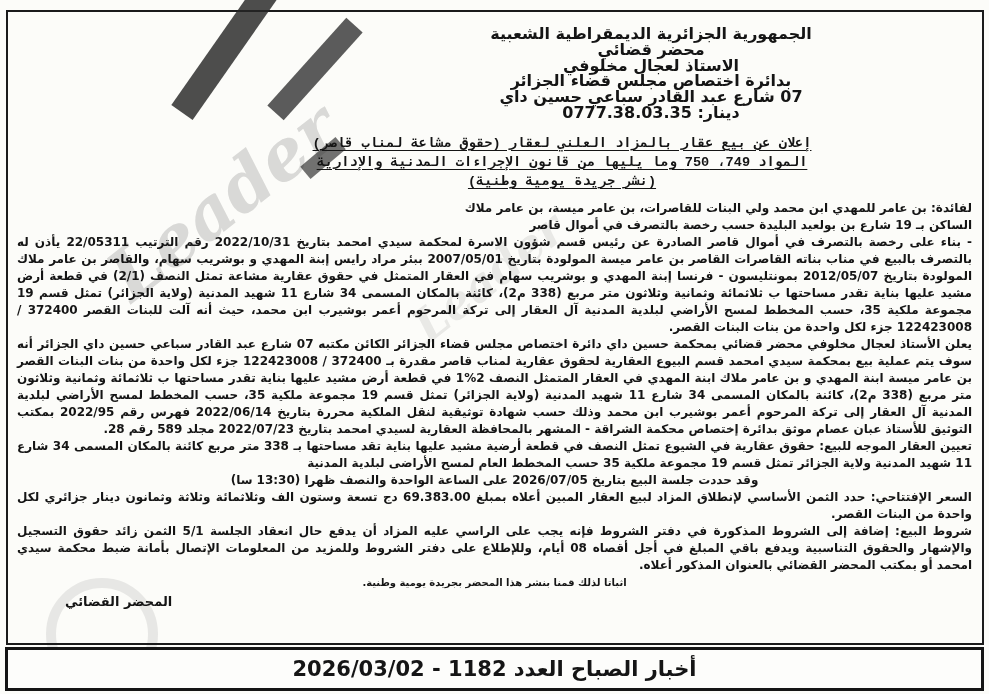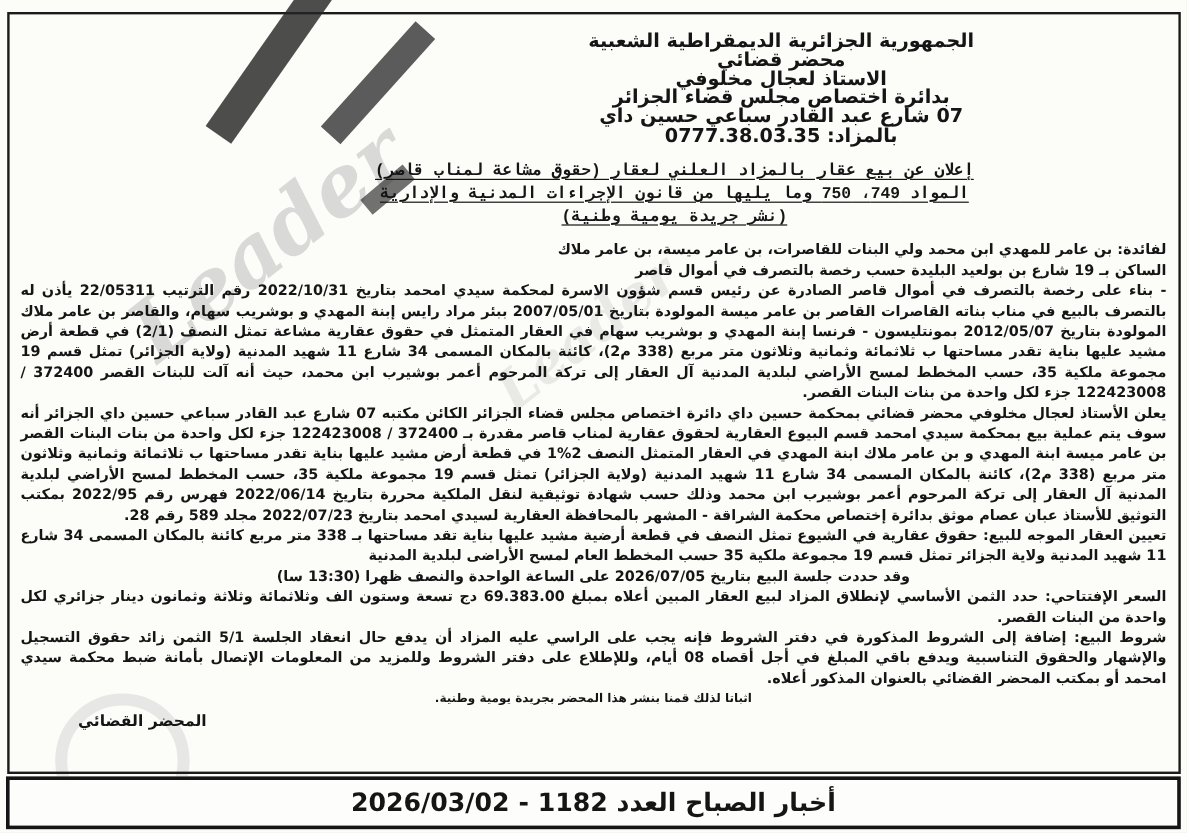--- a/index.html
+++ b/index.html
@@ -67,21 +67,21 @@
   <div class="ring"></div>
 
   <div class="main-box">
 
     <div class="header">
       <div class="h-line">الجمهورية الجزائرية الديمقراطية الشعبية</div>
       <div class="h-line">محضر قضائي</div>
       <div class="h-line">الاستاذ لعجال مخلوفي</div>
       <div class="h-line">بدائرة اختصاص مجلس قضاء الجزائر</div>
       <div class="h-line">07 شارع عبد القادر سباعي حسين داي</div>
-      <div class="h-line">بالمزاد: 0777.38.03.35</div>
+      <div class="h-line">دينار: 0777.38.03.35</div>
     </div>
 
     <div class="title-block">
       <div class="t-line">إعلان عن بيع عقار بالمزاد العلني لعقار (حقوق مشاعة لمناب قاصر)</div>
       <div class="t-line">المواد 749، 750 وما يليها من قانون الإجراءات المدنية والإدارية</div>
       <div class="t-line">(نشر جريدة يومية وطنية)</div>
     </div>
 
     <div class="body-text">
       <p class="para">لفائدة: بن عامر للمهدي ابن محمد ولي البنات للقاصرات، بن عامر ميسة، بن عامر ملاك</p>

